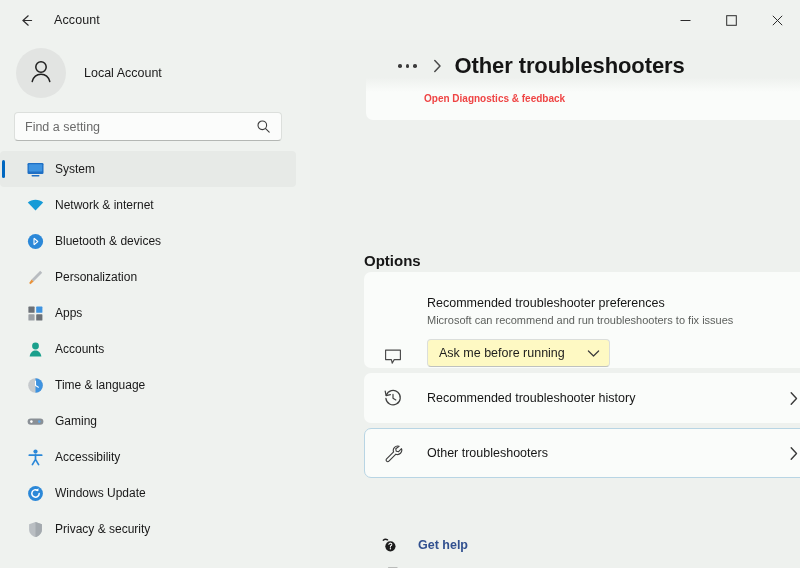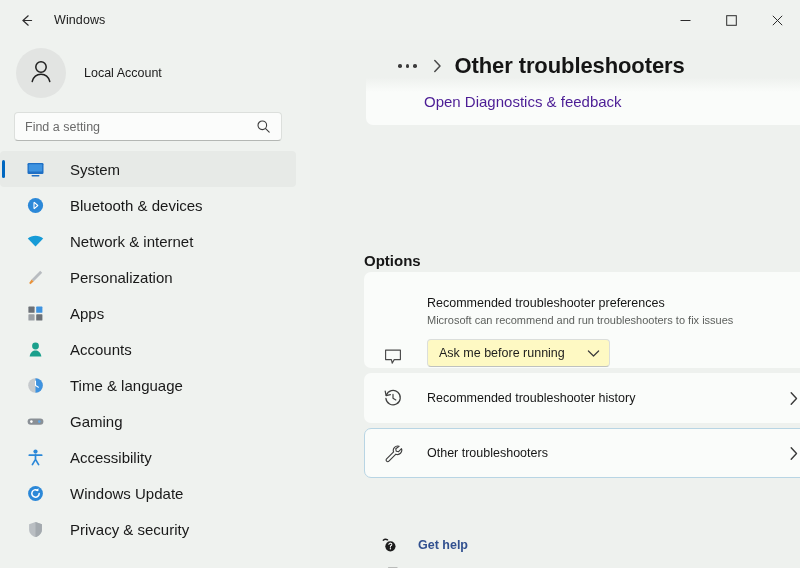--- a/index.html
+++ b/index.html
@@ -138,22 +138,22 @@
     border-radius: 2px;
     background: #0067c0;
   }
   .nav-icon {
     width: 22px; height: 22px;
     flex: 0 0 22px;
     display: flex; align-items: center; justify-content: center;
     margin-left: 10px;
   }
   .nav-label {
-    margin-left: 24px;
-    font-size: 15px;
+    margin-left: 9px;
+    font-size: 12px;
     color: #191919;
   }
 
   
   .main {
     flex: 1 1 auto;
     position: relative;
     background: #eef1ee;
     overflow: hidden;
   }
@@ -179,23 +179,23 @@
   .scrolled-line2 {
     font-size: 12px;
     color: #2a2a2a;
     margin-left: 58px;
     line-height: 19px;
   }
   .scrolled-link {
     display: inline-block;
     margin-left: 58px;
     margin-top: 12px;
-    font-size: 15px;
-    color: #4c1d95;
-    font-weight: 400;
+    font-size: 10px;
+    color: #ef4444;
+    font-weight: 700;
   }
   .scrolled-toggle {
     position: absolute;
     left: 22px; top: 8px;
     width: 22px; height: 6px;
     background: #0b62b5;
     border-radius: 3px;
     opacity: .9;
   }
 
@@ -355,21 +355,21 @@
 
   <div class="titlebar">
     <div class="back-btn">
       <span>
         <svg width="17" height="17" viewBox="0 0 17 17" fill="none">
           <path d="M10.2 3.8 L5 8.5 L10.2 13.2" stroke="#2c2c2c" stroke-width="1.15" fill="none" stroke-linecap="round" stroke-linejoin="round"></path>
           <path d="M5.2 8.5 H13.6" stroke="#2c2c2c" stroke-width="1.15" stroke-linecap="round"></path>
         </svg>
       </span>
     </div>
-    <div class="app-title">Windows</div>
+    <div class="app-title">Account</div>
     <div class="win-controls">
       <div class="win-btn">
         <span>
           <svg width="11" height="11" viewBox="0 0 11 11">
               <path d="M0.5 5.5 H10.5" stroke="#2b2b2b" stroke-width="1"></path>
             </svg>
         </span>
       </div>
       <div class="win-btn">
         <span>
@@ -425,35 +425,35 @@
               <rect x="2.8" y="4.2" width="13.4" height="7.3" rx="0.8" fill="#3e93e0"></rect>
               <rect x="5.5" y="15" width="8" height="1.4" rx="0.7" fill="#1f6fc4"></rect>
             </svg>
           </span>
           <span class="nav-label">System</span>
         </div>
 
         <div class="navitem">
           <span class="nav-icon">
             <svg width="19" height="19" viewBox="0 0 19 19">
+              <path d="M1.8 6.6 C4 4.6 6.6 3.7 9.5 3.7 C12.4 3.7 15 4.6 17.2 6.6 L9.5 14.6 Z" fill="#169bd7"></path>
+            </svg>
+          </span>
+          <span class="nav-label">Network &amp; internet</span>
+        </div>
+
+        <div class="navitem">
+          <span class="nav-icon">
+            <svg width="19" height="19" viewBox="0 0 19 19">
               <circle cx="9.5" cy="9.5" r="7.6" fill="#2b88d8"></circle>
               <path d="M8 6.2 L11.8 9.5 L8 12.8 M8 6.2 V12.8" stroke="#ffffff" stroke-width="1.1" fill="none" stroke-linejoin="round"></path>
               <path d="M7 7.8 L11.8 12.8 M7 11.2 L11.8 6.2" stroke="#ffffff" stroke-width="0" fill="none"></path>
             </svg>
           </span>
           <span class="nav-label">Bluetooth &amp; devices</span>
-        </div>
-
-        <div class="navitem">
-          <span class="nav-icon">
-            <svg width="19" height="19" viewBox="0 0 19 19">
-              <path d="M1.8 6.6 C4 4.6 6.6 3.7 9.5 3.7 C12.4 3.7 15 4.6 17.2 6.6 L9.5 14.6 Z" fill="#169bd7"></path>
-            </svg>
-          </span>
-          <span class="nav-label">Network &amp; internet</span>
         </div>
 
         <div class="navitem">
           <span class="nav-icon">
             <svg width="19" height="19" viewBox="0 0 19 19">
               <path d="M14.2 2.8 L16.2 4.8 L7.6 13.4 L5.6 11.4 Z" fill="#b8bcc0"></path>
               <path d="M5.6 11.4 L7.6 13.4 L4.4 16.2 L3.2 15 Z" fill="#e8923a"></path>
             </svg>
           </span>
           <span class="nav-label">Personalization</span>

